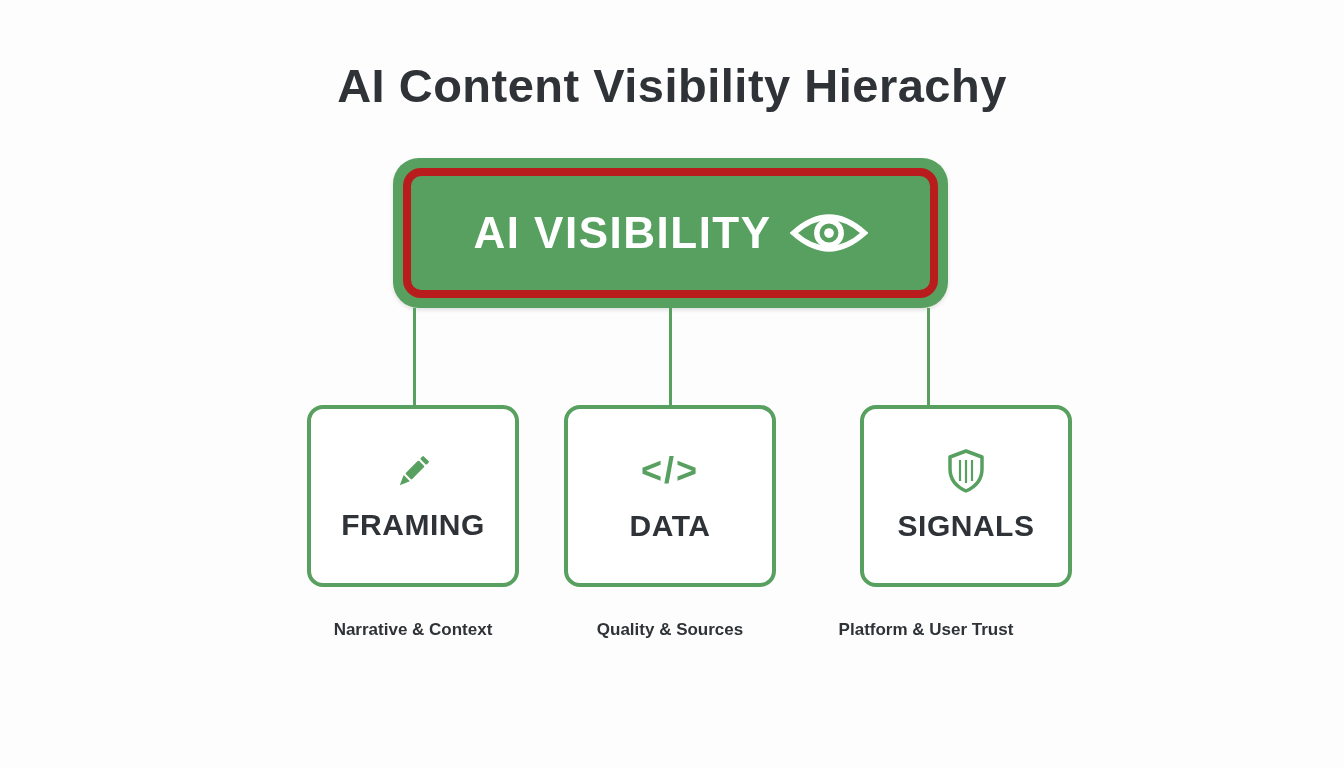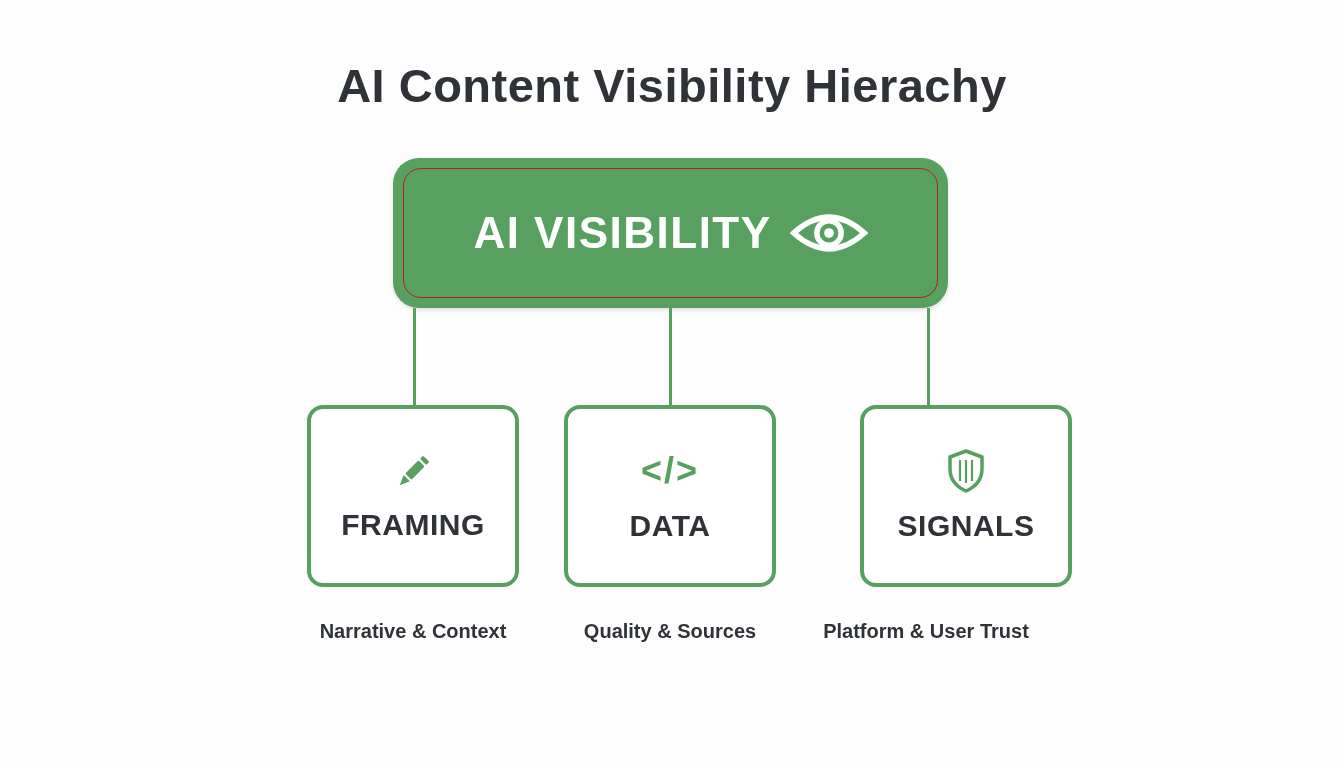--- a/index.html
+++ b/index.html
@@ -35,21 +35,21 @@
     background: #57a05f;
     border-radius: 26px;
     box-shadow: 0 2px 4px rgba(0,0,0,0.12);
   }
   .root-inner {
     position: absolute;
     left: 10px;
     top: 10px;
     right: 10px;
     bottom: 10px;
-    border: 1px solid #b91c1c;
+    border: 8px solid #b91c1c;
     border-radius: 18px;
     display: flex;
     align-items: center;
     justify-content: center;
     gap: 18px;
   }
   .root-label {
     color: #ffffff;
     font-size: 44px;
     font-weight: 700;
@@ -105,21 +105,21 @@
     font-size: 30px;
     font-weight: 700;
     color: #2f3337;
     letter-spacing: 0.5px;
   }
   .node-caption {
     position: absolute;
     top: 620px;
     height: 30px;
     text-align: center;
-    font-size: 20px;
+    font-size: 17px;
     font-weight: 700;
     color: #2f3337;
     white-space: nowrap;
   }
   .node-caption.cap-left { left: 247px; width: 332px; }
   .node-caption.cap-mid { left: 504px; width: 332px; }
   .node-caption.cap-right { left: 760px; width: 332px; }
 </style>
 </head>
 <body>

